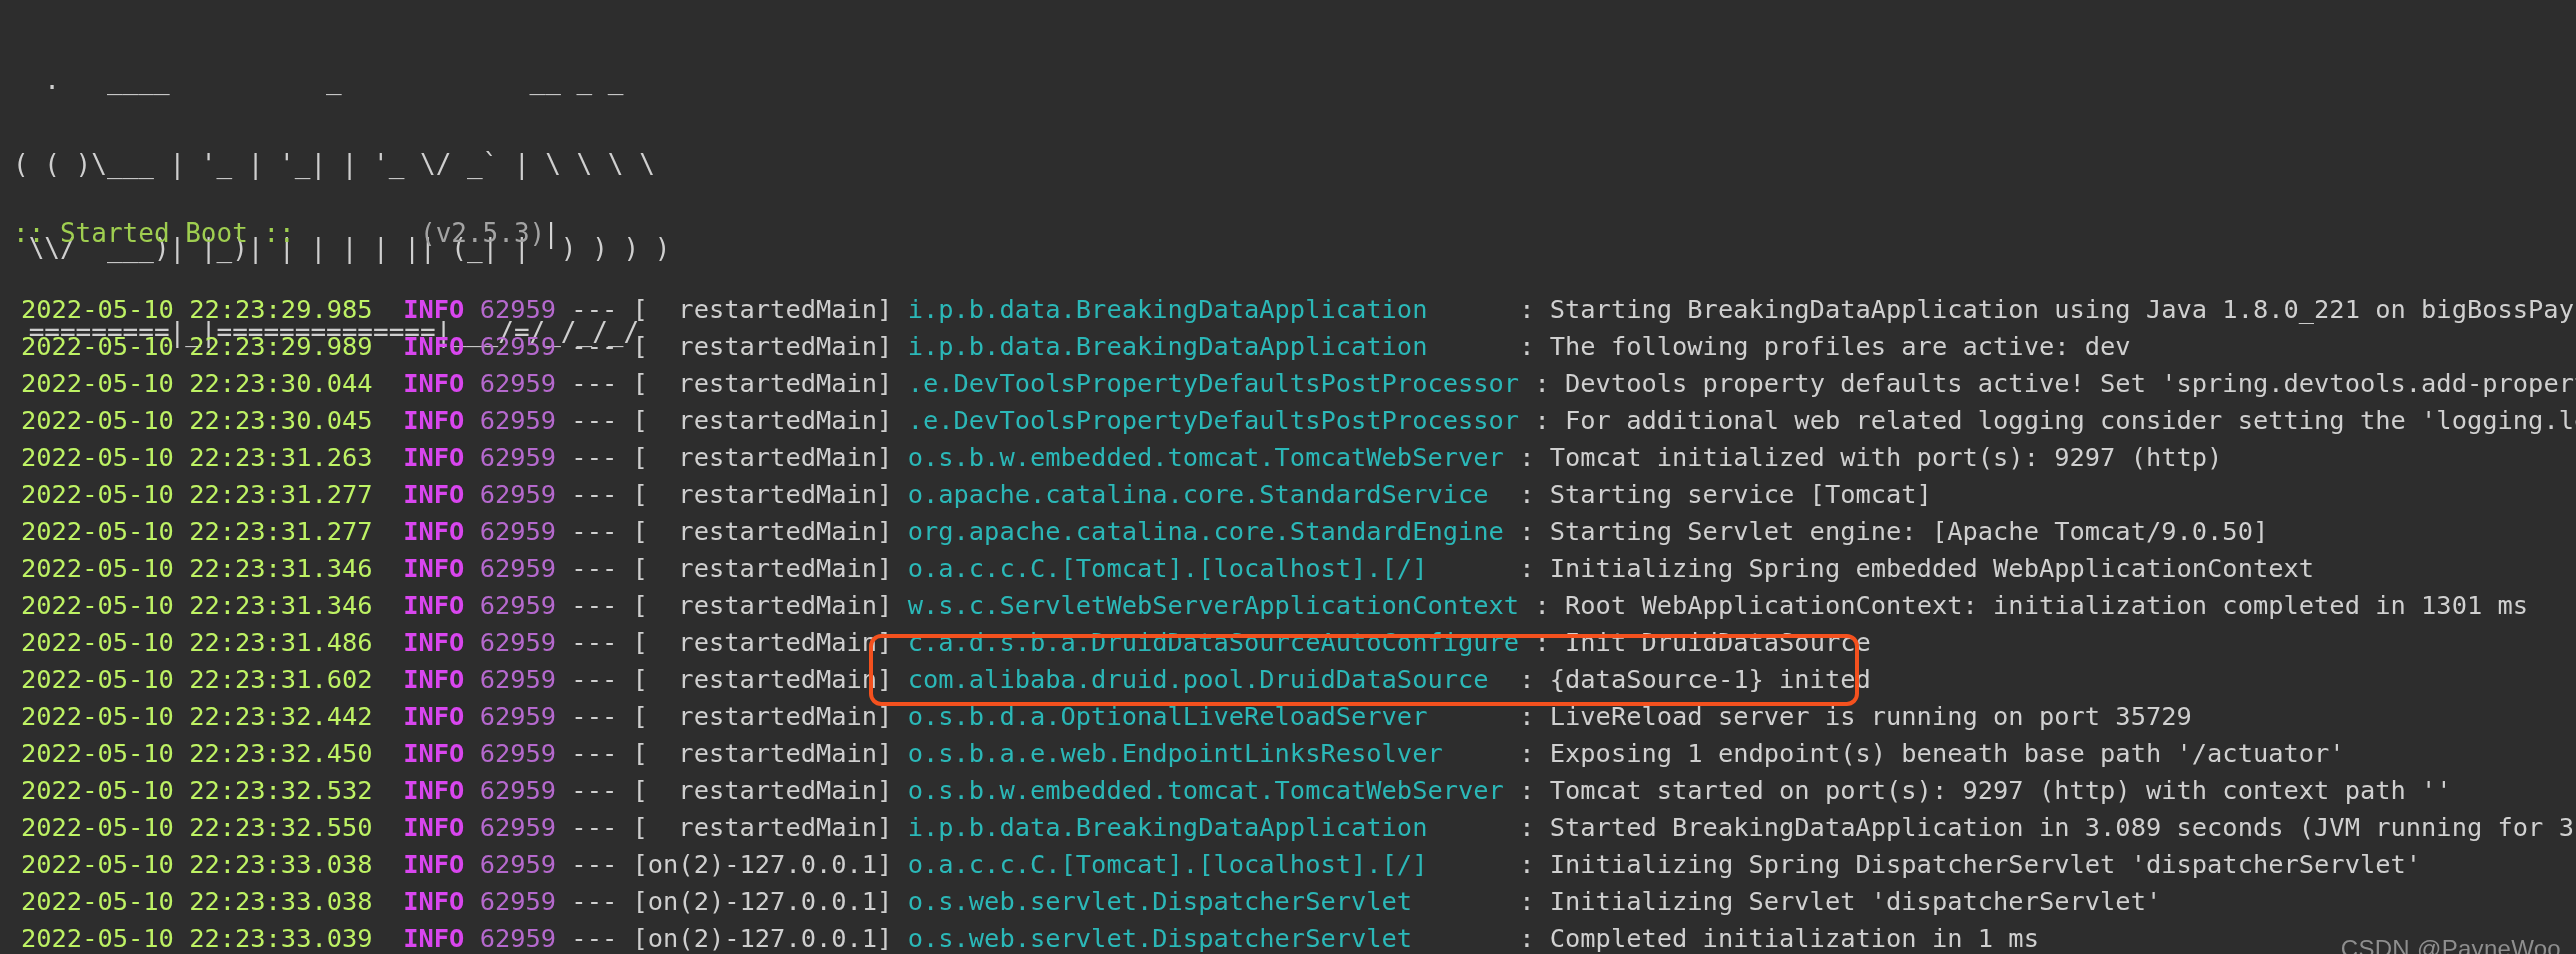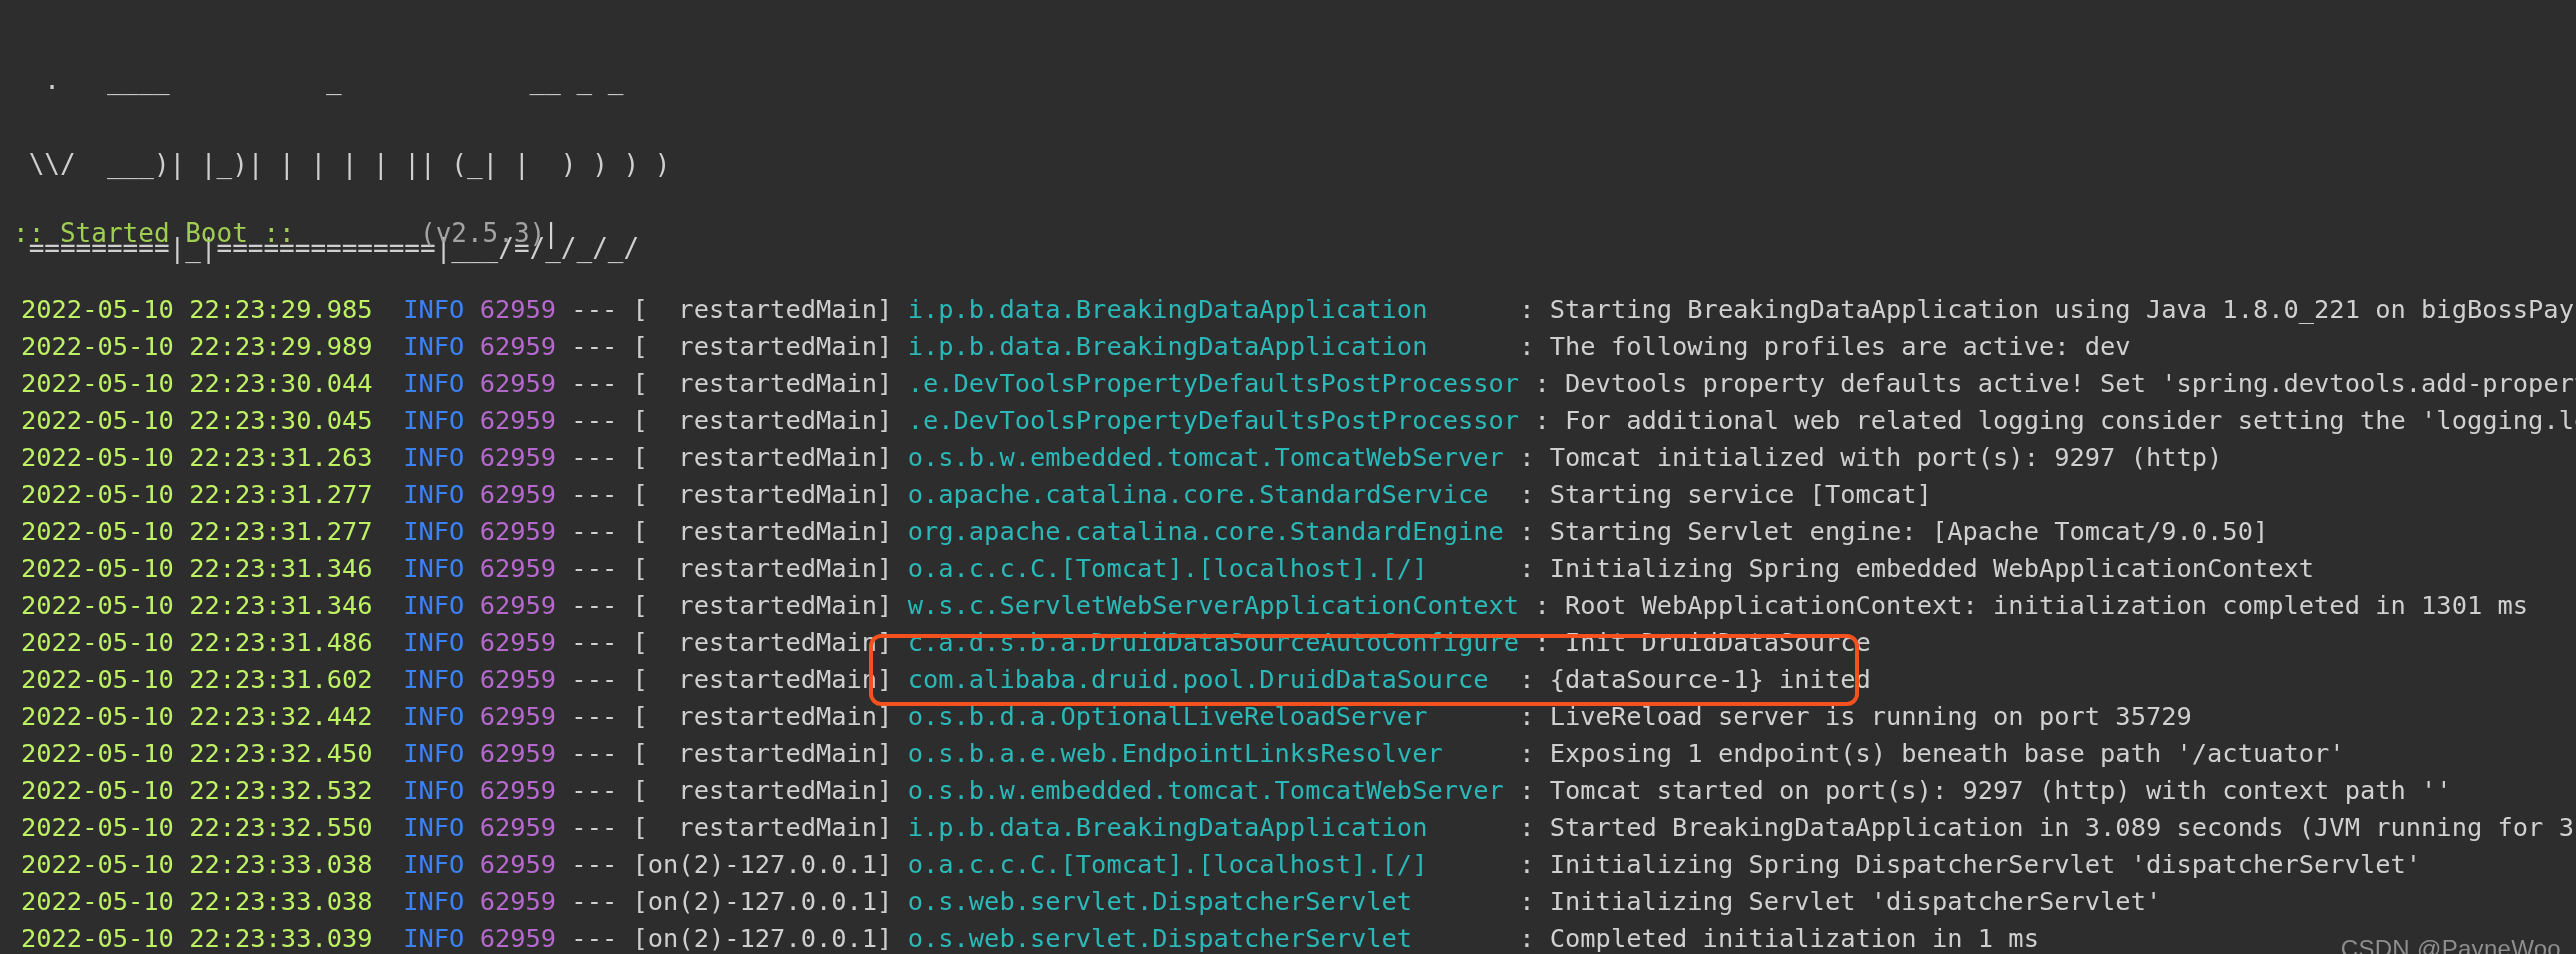--- a/index.html
+++ b/index.html
@@ -69,21 +69,21 @@
     line-height: 37px;
   }
   .logline {
     display: block;
     height: 37px;
     white-space: pre;
     padding-left: 21px;
     overflow: hidden;
   }
   .ts     { color: #bef264; }
-  .level  { color: #3b82f6; }
+  .level  { color: #d946ef; font-weight: bold; }
   .pid    { color: #b569cd; }
   .dashes { color: #cfcfcf; }
   .thread { color: #cfcfcf; }
   .logger { color: #2bb8b8; }
   .sep    { color: #cfcfcf; }
   .msg    { color: #d0d0d0; }
 
   
   #highlight-box {
     position: absolute;
@@ -108,20 +108,21 @@
     letter-spacing: 0.3px;
   }
 </style>
 </head>
 <body>
 
 <div id="console">
 
   <div id="banner">
     <span class="bannerline">  .   ____          _            __ _ _</span>
+    <span class="bannerline">( ( )\___ | '_ | '_| | '_ \/ _` | \ \ \ \</span>
     <span class="bannerline"> \\/  ___)| |_)| | | | | || (_| |  ) ) ) )</span>
     <span class="bannerline"> =========|_|==============|___/=/_/_/_/</span>
   </div>
 
   <div id="springline"><span>:: Started Boot ::</span><span id="verpad">        </span><span class="ver">(v2.5.3)</span><span class="caret">|</span></div>
 
   <div id="loglines"><span class="logline"><span class="ts">2022-05-10 22:23:29.985</span>  <span class="level">INFO</span> <span class="pid">62959</span> <span class="dashes">---</span> <span class="thread">[  restartedMain]</span> <span class="logger">i.p.b.data.BreakingDataApplication</span>      <span class="sep">:</span> <span class="msg">Starting BreakingDataApplication using Java 1.8.0_221 on bigBossPaynedeMa</span></span><span class="logline"><span class="ts">2022-05-10 22:23:29.989</span>  <span class="level">INFO</span> <span class="pid">62959</span> <span class="dashes">---</span> <span class="thread">[  restartedMain]</span> <span class="logger">i.p.b.data.BreakingDataApplication</span>      <span class="sep">:</span> <span class="msg">The following profiles are active: dev</span></span><span class="logline"><span class="ts">2022-05-10 22:23:30.044</span>  <span class="level">INFO</span> <span class="pid">62959</span> <span class="dashes">---</span> <span class="thread">[  restartedMain]</span> <span class="logger">.e.DevToolsPropertyDefaultsPostProcessor</span> <span class="sep">:</span> <span class="msg">Devtools property defaults active! Set 'spring.devtools.add-properties' t</span></span><span class="logline"><span class="ts">2022-05-10 22:23:30.045</span>  <span class="level">INFO</span> <span class="pid">62959</span> <span class="dashes">---</span> <span class="thread">[  restartedMain]</span> <span class="logger">.e.DevToolsPropertyDefaultsPostProcessor</span> <span class="sep">:</span> <span class="msg">For additional web related logging consider setting the 'logging.level.we</span></span><span class="logline"><span class="ts">2022-05-10 22:23:31.263</span>  <span class="level">INFO</span> <span class="pid">62959</span> <span class="dashes">---</span> <span class="thread">[  restartedMain]</span> <span class="logger">o.s.b.w.embedded.tomcat.TomcatWebServer</span> <span class="sep">:</span> <span class="msg">Tomcat initialized with port(s): 9297 (http)</span></span><span class="logline"><span class="ts">2022-05-10 22:23:31.277</span>  <span class="level">INFO</span> <span class="pid">62959</span> <span class="dashes">---</span> <span class="thread">[  restartedMain]</span> <span class="logger">o.apache.catalina.core.StandardService</span>  <span class="sep">:</span> <span class="msg">Starting service [Tomcat]</span></span><span class="logline"><span class="ts">2022-05-10 22:23:31.277</span>  <span class="level">INFO</span> <span class="pid">62959</span> <span class="dashes">---</span> <span class="thread">[  restartedMain]</span> <span class="logger">org.apache.catalina.core.StandardEngine</span> <span class="sep">:</span> <span class="msg">Starting Servlet engine: [Apache Tomcat/9.0.50]</span></span><span class="logline"><span class="ts">2022-05-10 22:23:31.346</span>  <span class="level">INFO</span> <span class="pid">62959</span> <span class="dashes">---</span> <span class="thread">[  restartedMain]</span> <span class="logger">o.a.c.c.C.[Tomcat].[localhost].[/]</span>      <span class="sep">:</span> <span class="msg">Initializing Spring embedded WebApplicationContext</span></span><span class="logline"><span class="ts">2022-05-10 22:23:31.346</span>  <span class="level">INFO</span> <span class="pid">62959</span> <span class="dashes">---</span> <span class="thread">[  restartedMain]</span> <span class="logger">w.s.c.ServletWebServerApplicationContext</span> <span class="sep">:</span> <span class="msg">Root WebApplicationContext: initialization completed in 1301 ms</span></span><span class="logline"><span class="ts">2022-05-10 22:23:31.486</span>  <span class="level">INFO</span> <span class="pid">62959</span> <span class="dashes">---</span> <span class="thread">[  restartedMain]</span> <span class="logger">c.a.d.s.b.a.DruidDataSourceAutoConfigure</span> <span class="sep">:</span> <span class="msg">Init DruidDataSource</span></span><span class="logline"><span class="ts">2022-05-10 22:23:31.602</span>  <span class="level">INFO</span> <span class="pid">62959</span> <span class="dashes">---</span> <span class="thread">[  restartedMain]</span> <span class="logger">com.alibaba.druid.pool.DruidDataSource</span>  <span class="sep">:</span> <span class="msg">{dataSource-1} inited</span></span><span class="logline"><span class="ts">2022-05-10 22:23:32.442</span>  <span class="level">INFO</span> <span class="pid">62959</span> <span class="dashes">---</span> <span class="thread">[  restartedMain]</span> <span class="logger">o.s.b.d.a.OptionalLiveReloadServer</span>      <span class="sep">:</span> <span class="msg">LiveReload server is running on port 35729</span></span><span class="logline"><span class="ts">2022-05-10 22:23:32.450</span>  <span class="level">INFO</span> <span class="pid">62959</span> <span class="dashes">---</span> <span class="thread">[  restartedMain]</span> <span class="logger">o.s.b.a.e.web.EndpointLinksResolver</span>     <span class="sep">:</span> <span class="msg">Exposing 1 endpoint(s) beneath base path '/actuator'</span></span><span class="logline"><span class="ts">2022-05-10 22:23:32.532</span>  <span class="level">INFO</span> <span class="pid">62959</span> <span class="dashes">---</span> <span class="thread">[  restartedMain]</span> <span class="logger">o.s.b.w.embedded.tomcat.TomcatWebServer</span> <span class="sep">:</span> <span class="msg">Tomcat started on port(s): 9297 (http) with context path ''</span></span><span class="logline"><span class="ts">2022-05-10 22:23:32.550</span>  <span class="level">INFO</span> <span class="pid">62959</span> <span class="dashes">---</span> <span class="thread">[  restartedMain]</span> <span class="logger">i.p.b.data.BreakingDataApplication</span>      <span class="sep">:</span> <span class="msg">Started BreakingDataApplication in 3.089 seconds (JVM running for 3.965)</span></span><span class="logline"><span class="ts">2022-05-10 22:23:33.038</span>  <span class="level">INFO</span> <span class="pid">62959</span> <span class="dashes">---</span> <span class="thread">[on(2)-127.0.0.1]</span> <span class="logger">o.a.c.c.C.[Tomcat].[localhost].[/]</span>      <span class="sep">:</span> <span class="msg">Initializing Spring DispatcherServlet 'dispatcherServlet'</span></span><span class="logline"><span class="ts">2022-05-10 22:23:33.038</span>  <span class="level">INFO</span> <span class="pid">62959</span> <span class="dashes">---</span> <span class="thread">[on(2)-127.0.0.1]</span> <span class="logger">o.s.web.servlet.DispatcherServlet</span>       <span class="sep">:</span> <span class="msg">Initializing Servlet 'dispatcherServlet'</span></span><span class="logline"><span class="ts">2022-05-10 22:23:33.039</span>  <span class="level">INFO</span> <span class="pid">62959</span> <span class="dashes">---</span> <span class="thread">[on(2)-127.0.0.1]</span> <span class="logger">o.s.web.servlet.DispatcherServlet</span>       <span class="sep">:</span> <span class="msg">Completed initialization in 1 ms</span></span></div>
 
   <div id="highlight-box"></div>
 

